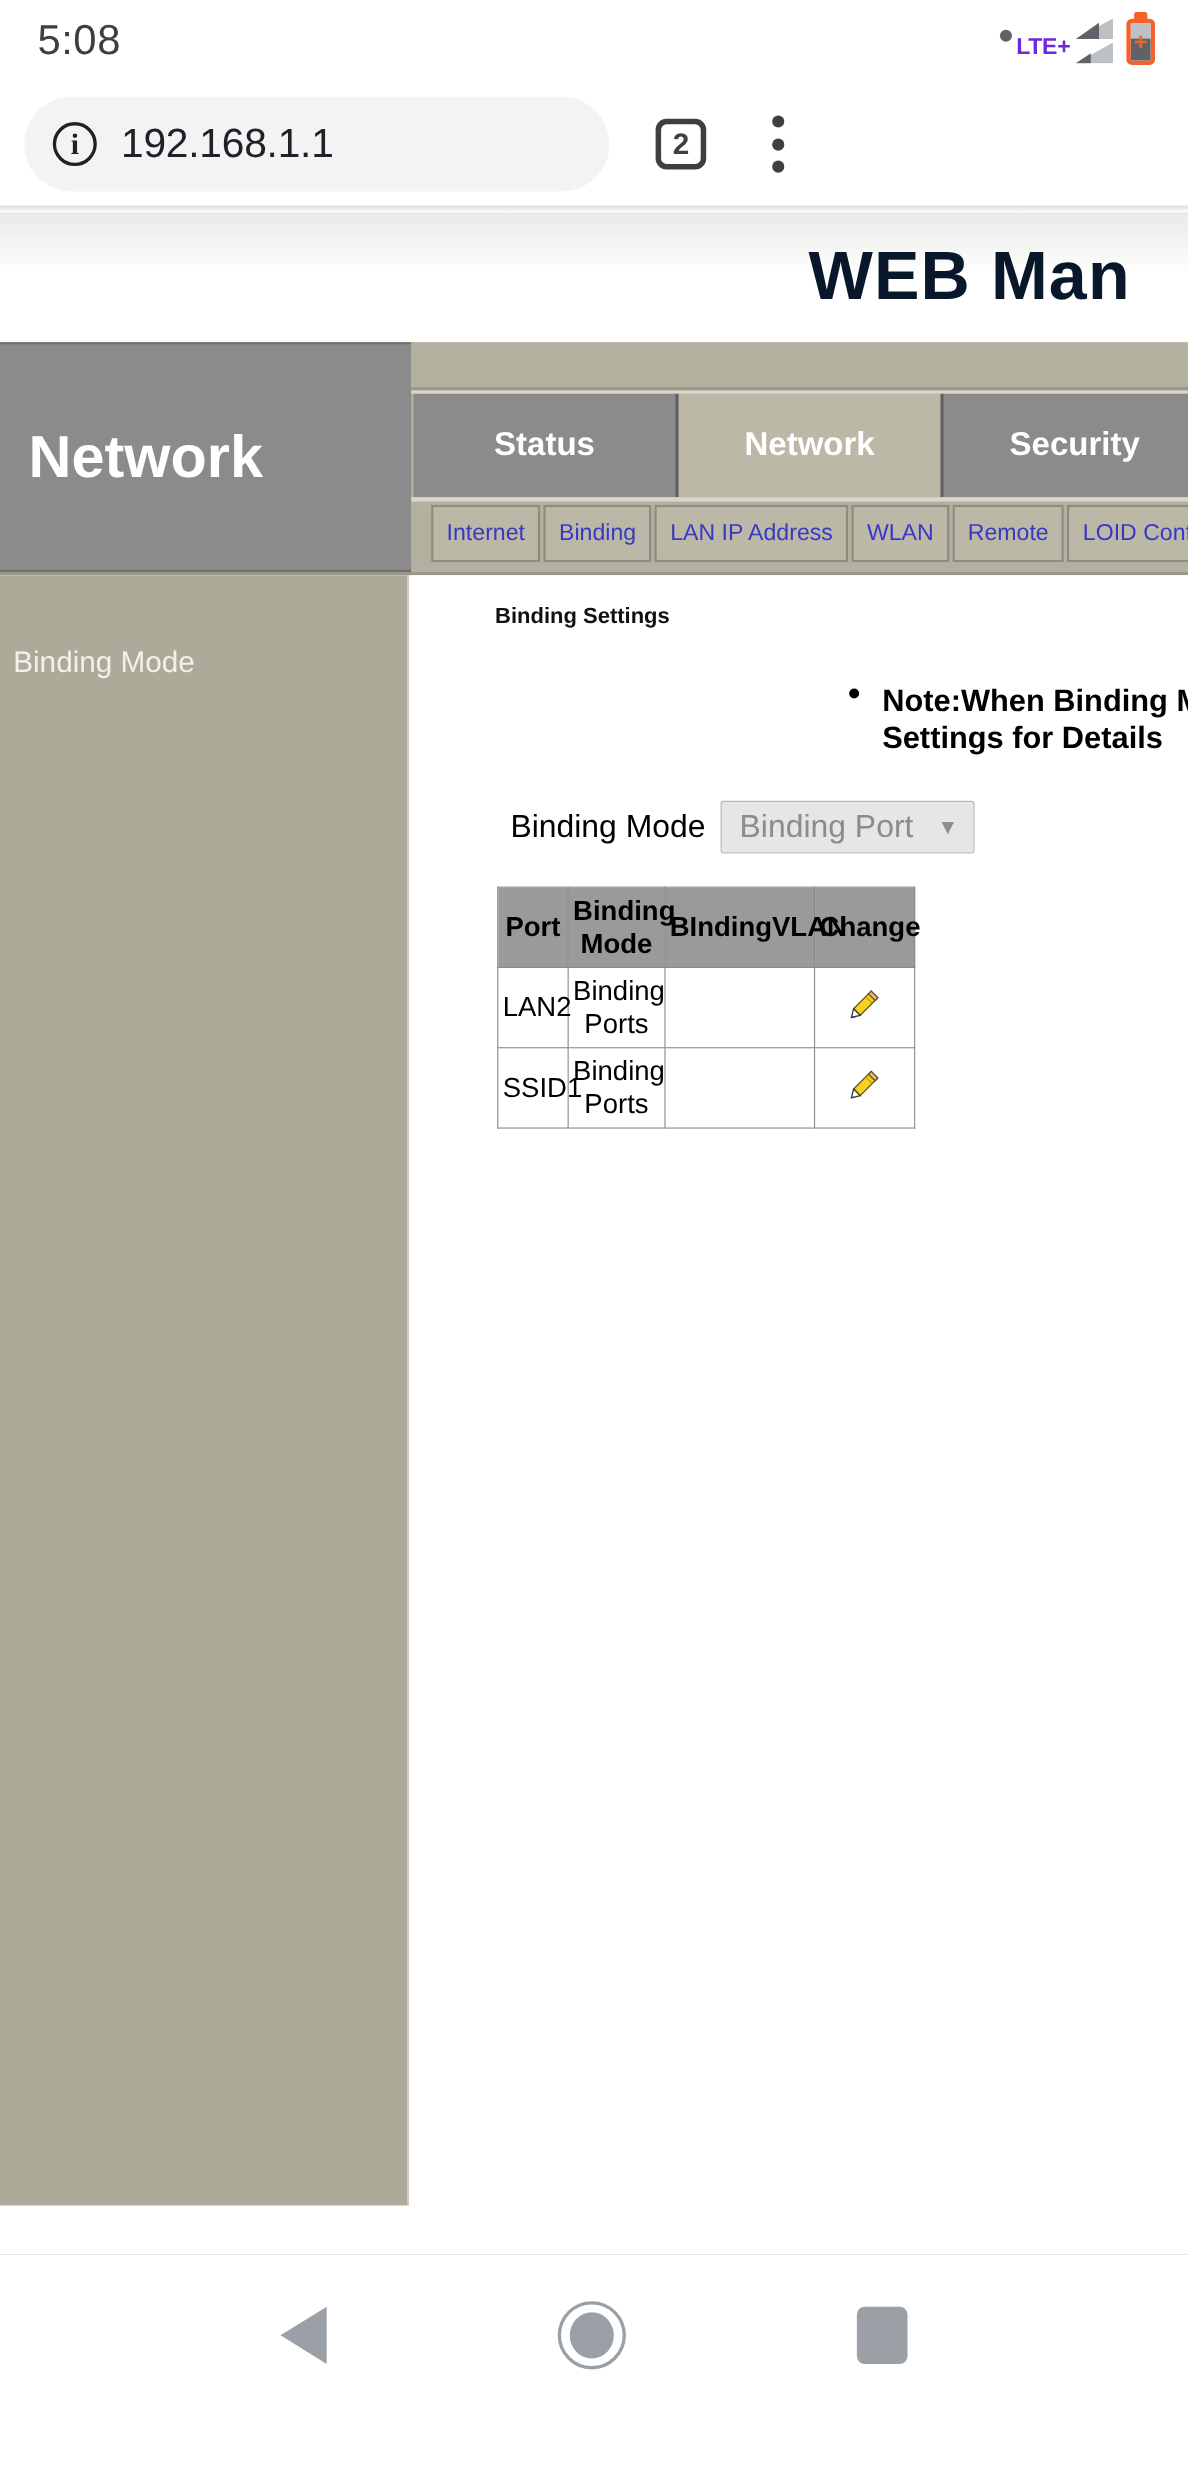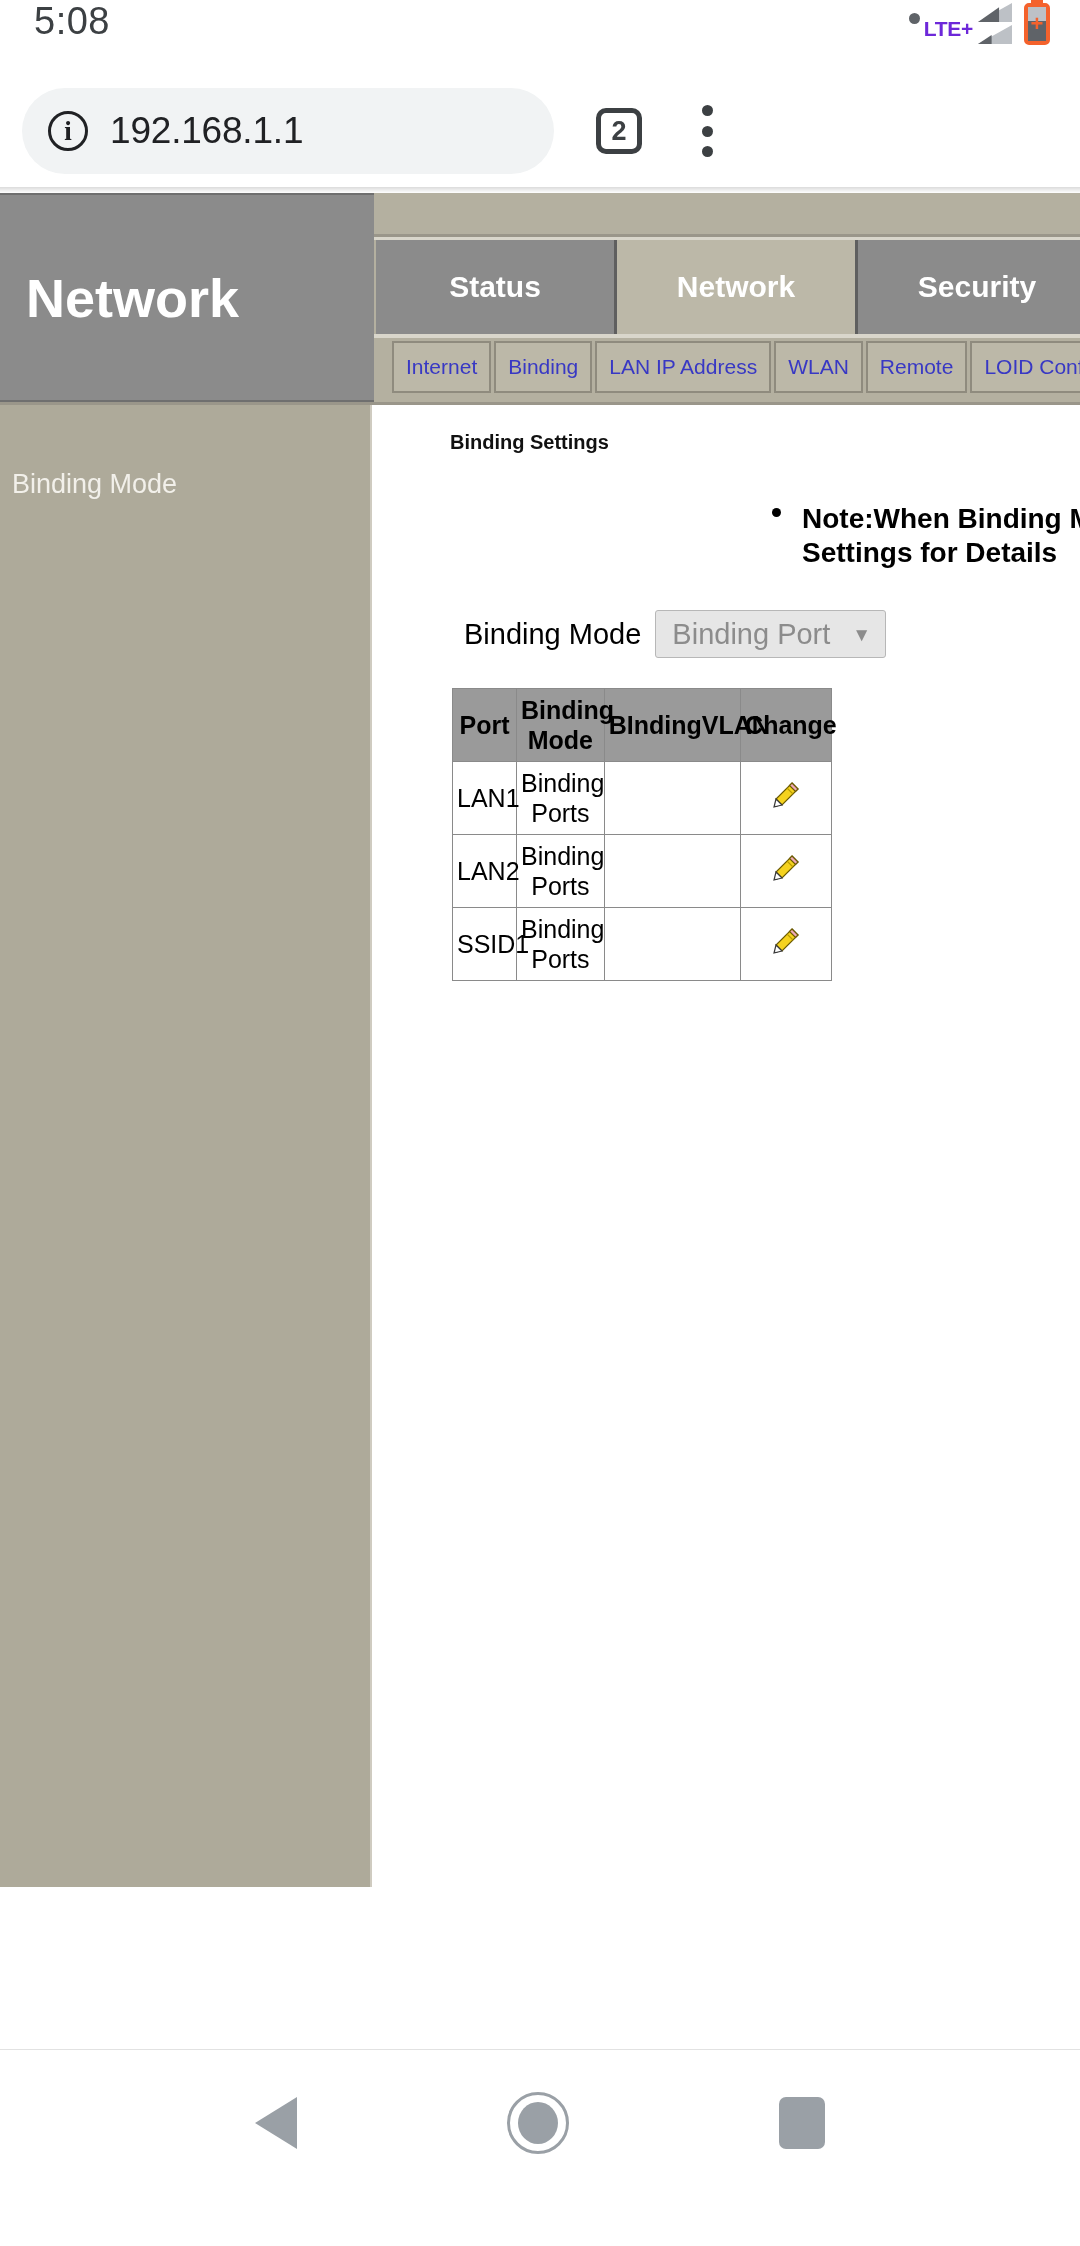--- a/index.html
+++ b/index.html
@@ -11,21 +11,21 @@
     background: #ffffff;
     font-family: "Liberation Sans", sans-serif;
   }
 
   
   .status-bar {
     height: 75px;
     width: 1080px;
     background: #ffffff;
     display: flex;
-    align-items: flex-start;
+    align-items: center;
     justify-content: space-between;
     padding: 0 30px 0 34px;
   }
   .status-clock {
     font-size: 38px;
     color: #3c4043;
     letter-spacing: 0.5px;
     font-family: "Liberation Sans", sans-serif;
   }
   .status-right {
@@ -538,20 +538,23 @@
   <div class="kebab">
     <i></i>
     <i></i>
     <i></i>
   </div>
 </div>
 <div class="chrome-shadow"></div>
 
 <div class="viewport">
 
+  <div class="page-header">
+    <div class="page-title">WEB  Man</div>
+  </div>
 
   <div class="nav-band">
     <div class="nav-section-label">
       <span>Network</span>
     </div>
     <div class="nav-right">
       <div class="nav-spacer"></div>
       <div class="tabs-row">
         <div class="tab-main">
           <span>Status</span>
@@ -617,36 +620,20 @@
         <table class="binding-table">
           <thead>
             <tr>
               <th class="col-port">Port</th>
               <th class="col-mode">Binding Mode</th>
               <th class="col-vlan">BIndingVLAN</th>
               <th class="col-change">Change</th>
             </tr>
           </thead>
           <tbody>
-            <tr>
-              <td>LAN1</td>
-              <td>Binding Ports</td>
-              <td></td>
-              <td>
-                <span class="pencil">
-                  <svg width="30" height="30" viewBox="0 0 30 30">
-                    <polygon points="21,3 27,9 11,25 5,19" fill="#f5d21e" stroke="#6b5a00" stroke-width="1.2"></polygon>
-                    <polygon points="21,3 27,9 24.5,11.5 18.5,5.5" fill="#f0a9b8" stroke="#6b5a00" stroke-width="1.2"></polygon>
-                    <polygon points="5,19 11,25 3,27" fill="#ffffff" stroke="#3a3a3a" stroke-width="1.2"></polygon>
-                    <polygon points="4.2,25.8 7.3,26.9 3,27" fill="#3a3a3a"></polygon>
-                    <line x1="16" y1="8" x2="22" y2="14" stroke="#b99d00" stroke-width="1.1"></line>
-                  </svg>
-                </span>
-              </td>
-            </tr>
             <tr>
               <td>LAN2</td>
               <td>Binding Ports</td>
               <td></td>
               <td>
                 <span class="pencil">
                   <svg width="30" height="30" viewBox="0 0 30 30">
                     <polygon points="21,3 27,9 11,25 5,19" fill="#f5d21e" stroke="#6b5a00" stroke-width="1.2"></polygon>
                     <polygon points="21,3 27,9 24.5,11.5 18.5,5.5" fill="#f0a9b8" stroke="#6b5a00" stroke-width="1.2"></polygon>
                     <polygon points="5,19 11,25 3,27" fill="#ffffff" stroke="#3a3a3a" stroke-width="1.2"></polygon>

